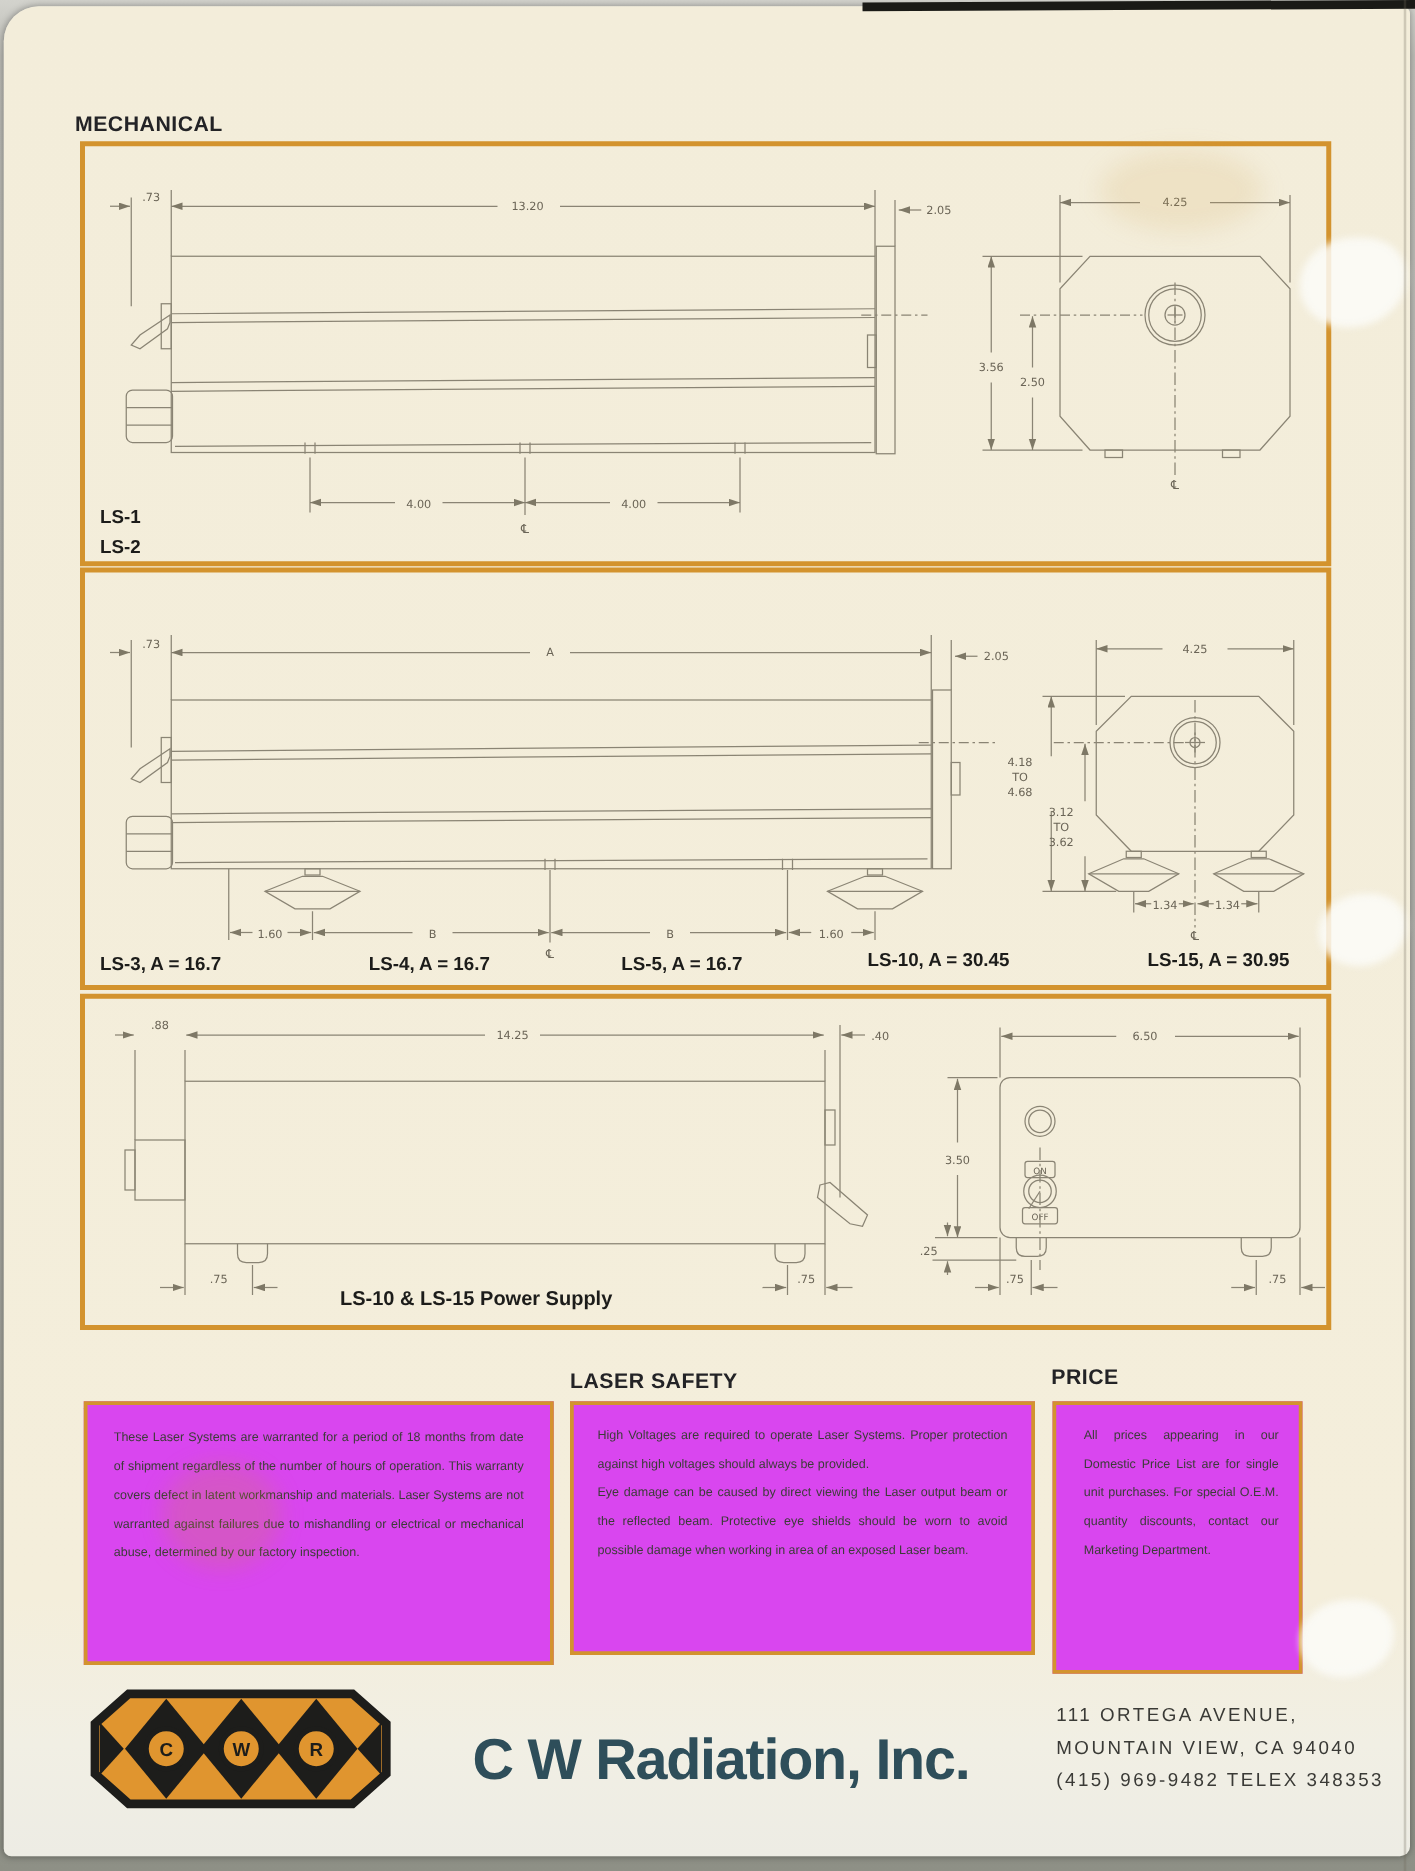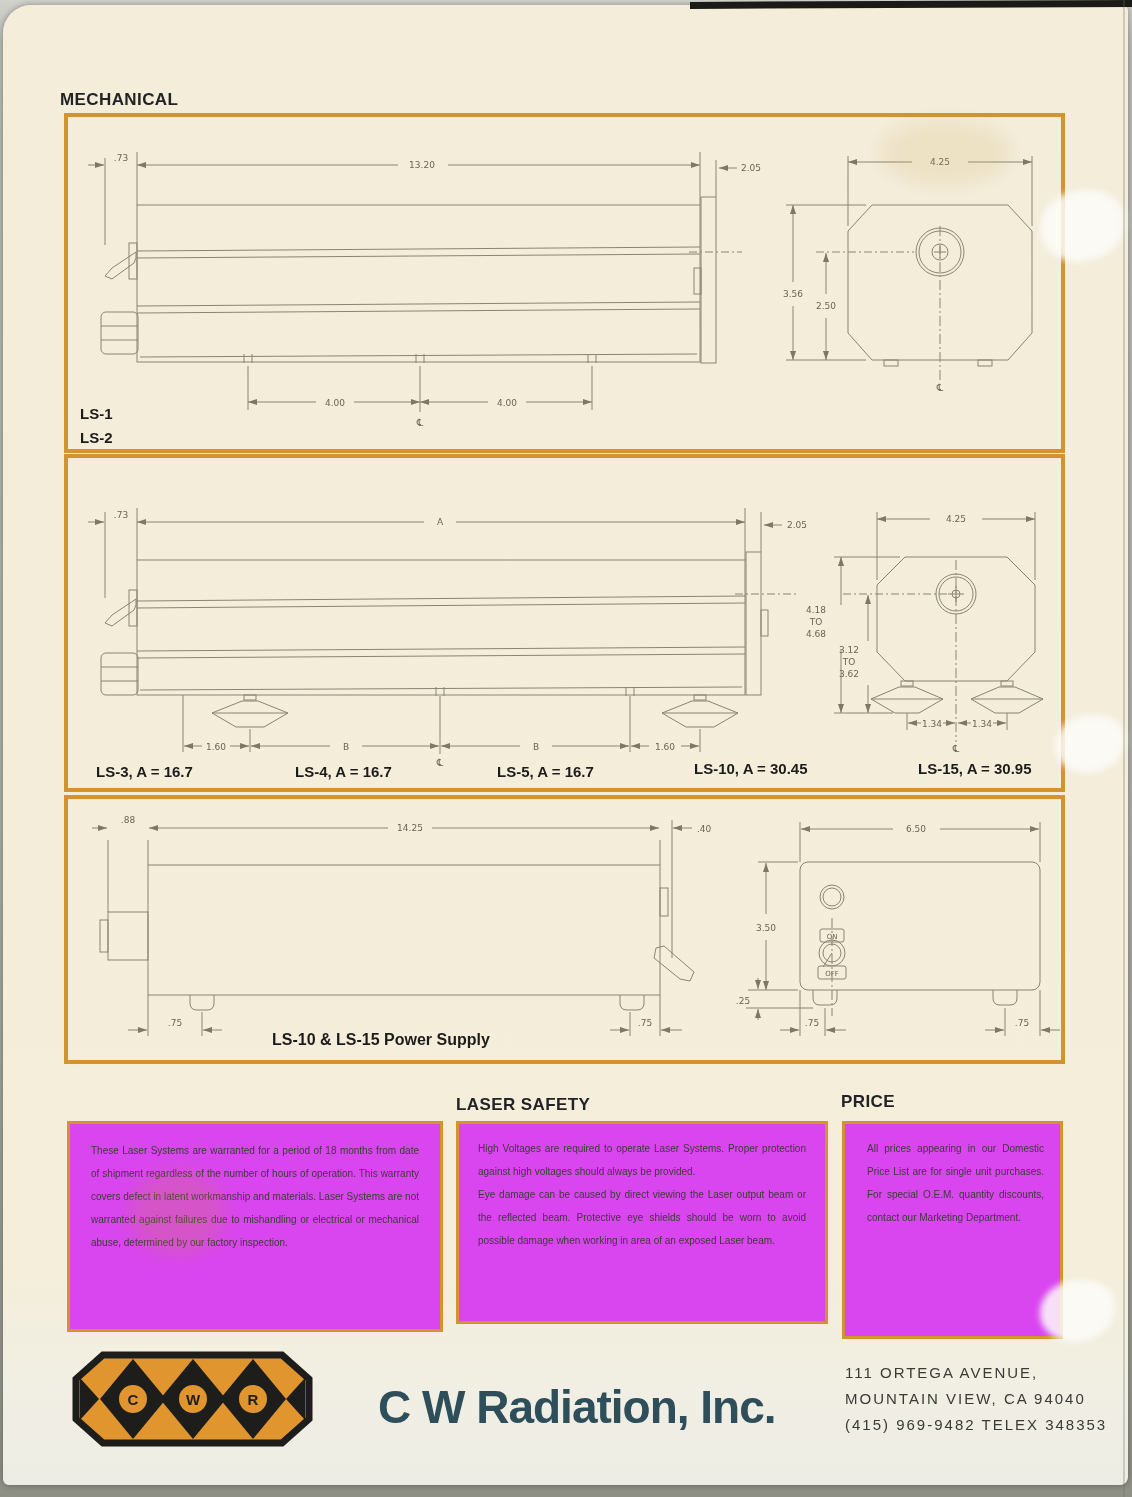--- a/index.html
+++ b/index.html
@@ -22,21 +22,21 @@
   .bold-label{position:absolute;font-weight:bold;color:#1c1c1a;font-size:15px;white-space:nowrap;}
   .caption{position:absolute;font-weight:bold;color:#1c1c1a;font-size:16px;white-space:nowrap;}
   svg.draw{position:absolute;left:0;top:0;}
   .tan-box{
     position:absolute;background:#d946ef;border:3px solid #d3932e;
     color:#3c3c38;font-size:10px;line-height:23px;text-align:justify;overflow:hidden;
   }
   .tan-box p{margin:0;}
   .warranty-box{left:67px;top:1121px;width:376px;height:211px;padding:15px 21px;box-sizing:border-box;}
   .safety-box{left:456px;top:1121px;width:372px;height:203px;padding:13px 19px;box-sizing:border-box;}
-  .price-box{left:842px;top:1121px;width:221px;height:218px;padding:13px 16px 21px 22px;box-sizing:border-box;}
+  .price-box{left:842px;top:1121px;width:200px;height:218px;padding:13px 16px 21px 22px;box-sizing:border-box;}
   .company{
     position:absolute;left:378px;top:1380px;font-weight:bold;font-size:46px;
     color:#2e4e5a;letter-spacing:-1px;white-space:nowrap;
   }
   .address{position:absolute;left:845px;top:1360px;width:285px;color:#3a3a36;}
   .address span{display:block;font-size:15px;letter-spacing:2px;line-height:26px;white-space:nowrap;}
   text{font-family:"DejaVu Sans",sans-serif;font-size:9px;fill:#6b6557;}
   text.cl{font-size:10px;}
   text.sw{font-size:7px;fill:#6b6557;}
   text.logo-letter{font-size:15px;font-weight:bold;fill:#1d1d1b;font-family:"Liberation Sans",sans-serif;}
@@ -321,21 +321,21 @@
     <circle cx="193" cy="1399" r="16" fill="#e0952f" stroke="#1d1d1b" stroke-width="4"></circle>
     <circle cx="253" cy="1399" r="16" fill="#e0952f" stroke="#1d1d1b" stroke-width="4"></circle>
     <text x="133" y="1405" text-anchor="middle" class="logo-letter">C</text>
     <text x="193" y="1405" text-anchor="middle" class="logo-letter">W</text>
     <text x="253" y="1405" text-anchor="middle" class="logo-letter">R</text>
   </g>
 </svg>
 
 <div class="bold-label" style="left:80px;top:405px;text-align:center;">LS-1</div>
 <div class="bold-label" style="left:80px;top:429px;">LS-2</div>
-<div class="bold-label" style="left:96px;top:763px;">LS-3, A = 16.7</div>
+<div class="bold-label" style="left:80px;top:763px;">LS-3, A = 16.7</div>
 <div class="bold-label" style="left:295px;top:763px;">LS-4, A = 16.7</div>
 <div class="bold-label" style="left:497px;top:763px;">LS-5, A = 16.7</div>
 <div class="bold-label" style="left:694px;top:760px;">LS-10, A = 30.45</div>
 <div class="bold-label" style="left:918px;top:760px;">LS-15, A = 30.95</div>
 <div class="caption" style="left:272px;top:1031px;">LS-10 &amp; LS-15 Power Supply</div>
 
 <div class="hd" style="left:67px;top:1095px;margin-top:28px;">WARRANTY</div>
 <div class="hd" style="left:456px;top:1095px;">LASER SAFETY</div>
 <div class="hd" style="left:841px;top:1092px;">PRICE</div>
 

